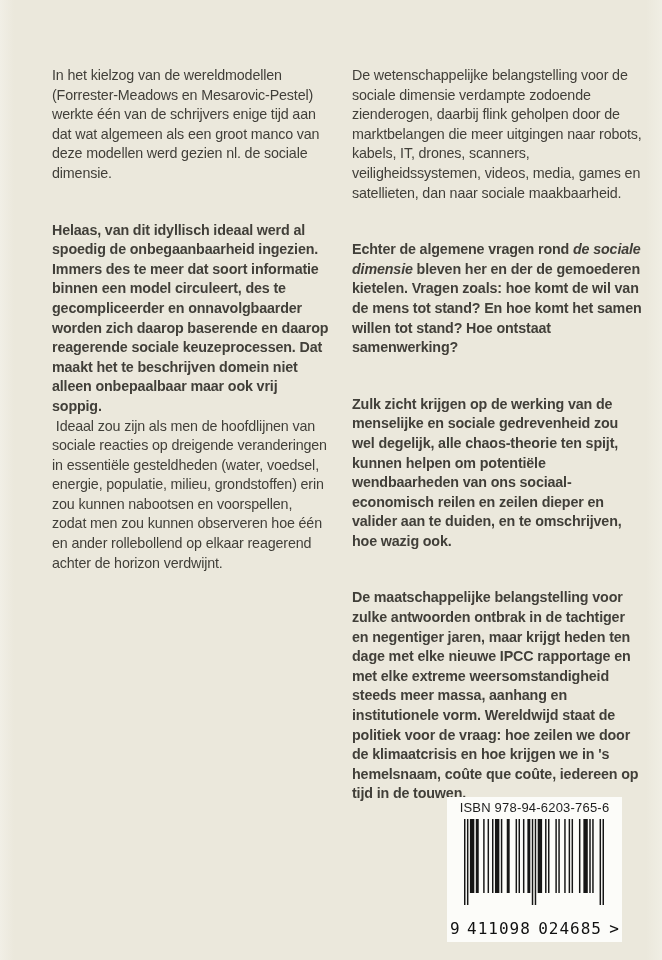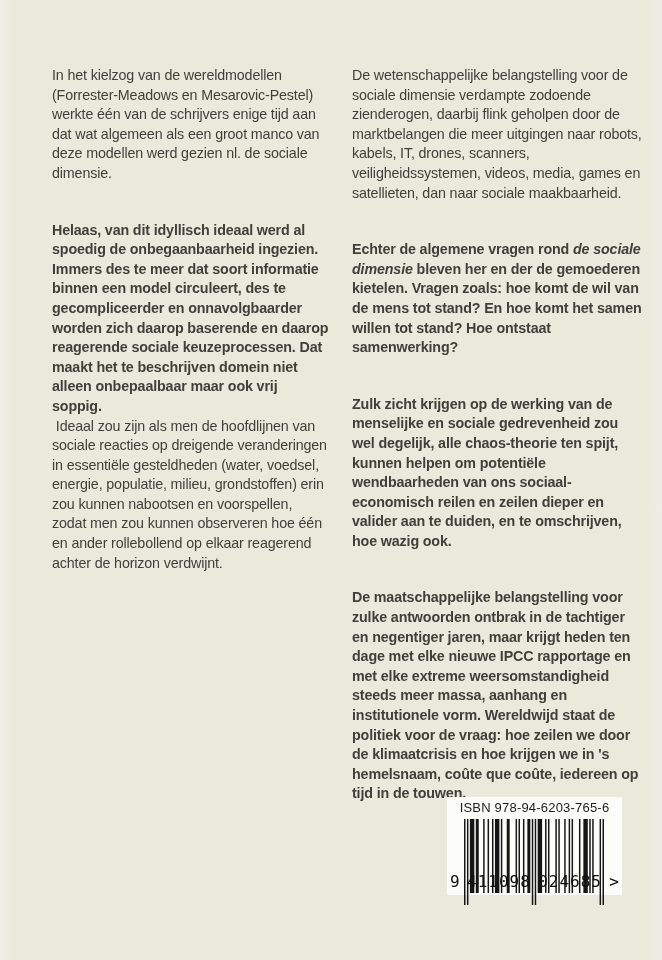--- a/index.html
+++ b/index.html
@@ -44,21 +44,21 @@
     font-weight: bold;
   }
   .italic { font-style: italic; }
 
   
   .barcode-box {
     position: absolute;
     left: 447px;
     top: 797px;
     width: 175px;
-    height: 98px;
+    height: 145px;
     background: #fcfcf9;
   }
   .isbn-label {
     position: absolute;
     top: 3px;
     left: 0;
     right: 0;
     text-align: center;
     font-size: 13px;
     letter-spacing: 0.2px;

